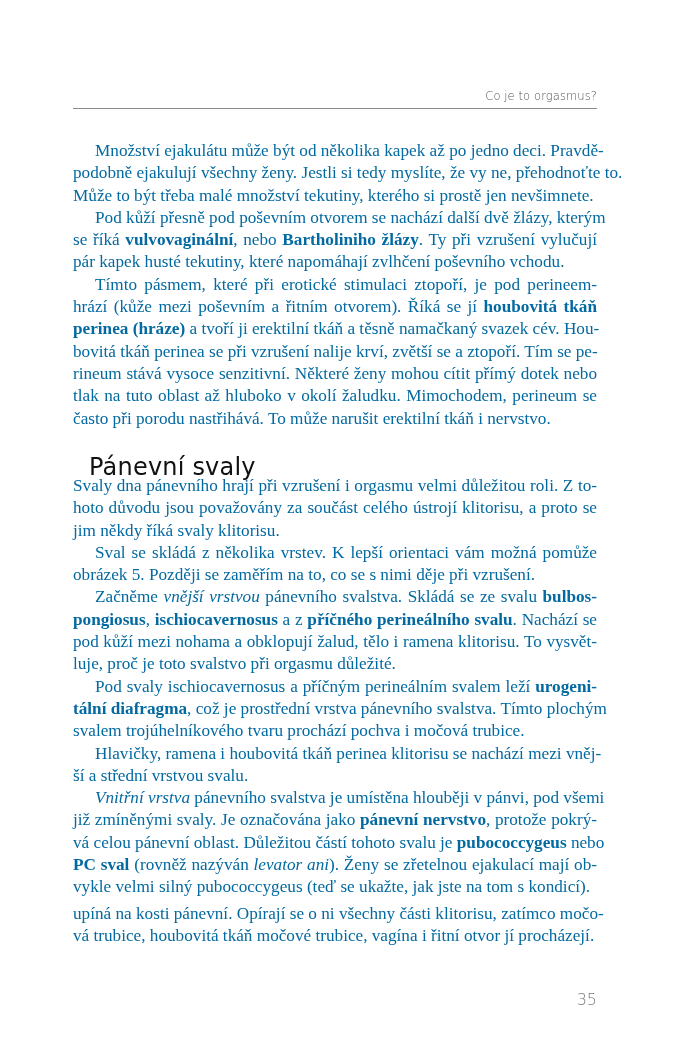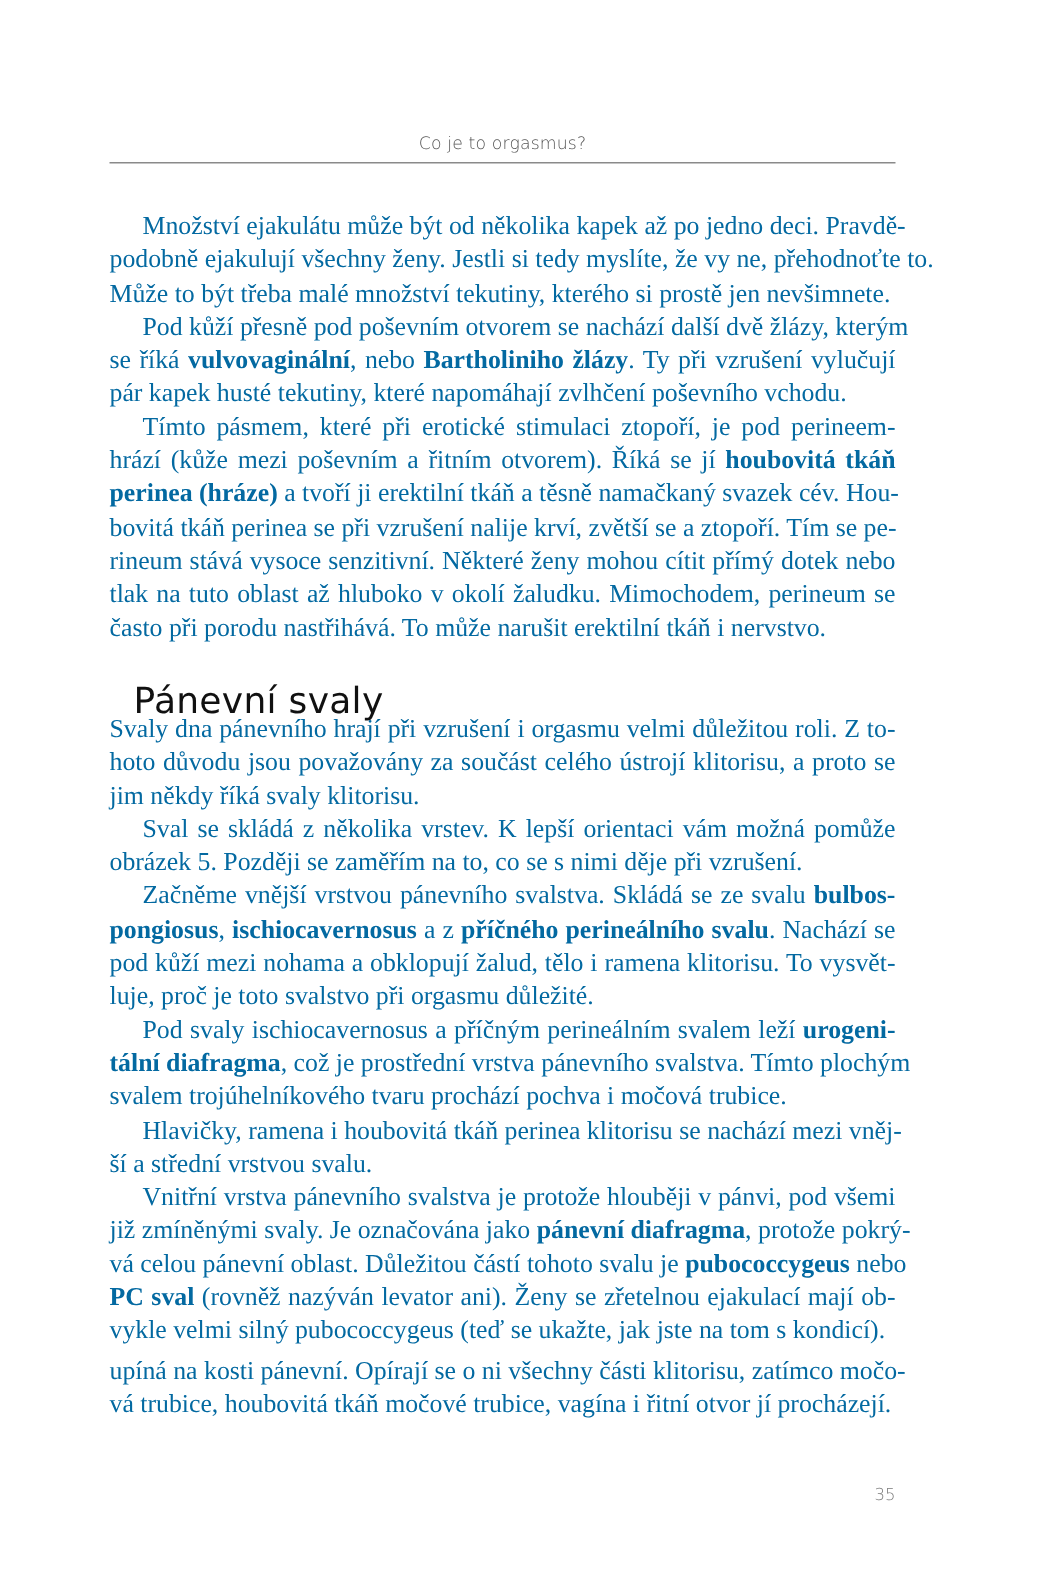--- a/index.html
+++ b/index.html
@@ -19,21 +19,21 @@
     width: 700px; height: 1063px;
     background: #ffffff;
   }
   .running-head {
     position: absolute;
     left: 73px;
     top: 86px;
     width: 524px;
     height: 22px;
     border-bottom: 1.5px solid #8a8a8a;
-    text-align: center;
+    text-align: right;
   }
   .running-head span {
     font-family: "DejaVu Sans", sans-serif;
     font-size: 11.5px;
     color: #555555;
     letter-spacing: 0.1px;
     line-height: 18px;
     font-weight: 300;
   }
   .body-block {
@@ -49,40 +49,40 @@
     display: block;
     height: 22.3px;
     line-height: 22.3px;
     white-space: nowrap;
     text-align: justify;
     text-align-last: justify;
   }
   .line.last { text-align-last: left; }
   .line.indent { padding-left: 22px; }
   .b { font-weight: bold; }
-  .i { }
+  .i { font-style: italic; }
   .section-heading {
     position: absolute;
     left: 73px;
     top: 437px;
     font-family: "DejaVu Sans", sans-serif;
     font-size: 24px;
     font-weight: normal;
     color: #111111;
     margin: 16px;
     letter-spacing: 0.2px;
   }
   .page-number {
     position: absolute;
     left: 560px;
     width: 37px;
     top: 990px;
     text-align: right;
     font-family: "DejaVu Sans", sans-serif;
-    font-size: 11px;
+    font-size: 16px;
     color: #7a7a7a;
     font-weight: 300;
   }
 </style>
 </head>
 <body>
 
 <div class="page">
 
   <div class="running-head">
@@ -132,22 +132,22 @@
       <div class="para">
         <span class="line indent"><span>Pod svaly ischiocavernosus a příčným perineálním svalem leží </span><span class="b">urogeni-</span></span>
         <span class="line"><span class="b">tální diafragma</span><span>, což je prostřední vrstva pánevního svalstva. Tímto plochým</span></span>
         <span class="line last"><span>svalem trojúhelníkového tvaru prochází pochva i močová trubice.</span></span>
       </div>
       <div class="para">
         <span class="line indent"><span>Hlavičky, ramena i houbovitá tkáň perinea klitorisu se nachází mezi vněj-</span></span>
         <span class="line last"><span>ší a střední vrstvou svalu.</span></span>
       </div>
       <div class="para">
-        <span class="line indent"><span class="i">Vnitřní vrstva</span><span> pánevního svalstva je protože hlouběji v pánvi, pod všemi</span></span>
-        <span class="line"><span>již zmíněnými svaly. Je označována jako </span><span class="b">pánevní diafragma</span><span>, protože pokrý-</span></span>
+        <span class="line indent"><span class="i">Vnitřní vrstva</span><span> pánevního svalstva je umístěna hlouběji v pánvi, pod všemi</span></span>
+        <span class="line"><span>již zmíněnými svaly. Je označována jako </span><span class="b">pánevní nervstvo</span><span>, protože pokrý-</span></span>
         <span class="line"><span>vá celou pánevní oblast. Důležitou částí tohoto svalu je </span><span class="b">pubococcygeus</span><span> nebo</span></span>
         <span class="line"><span class="b">PC sval</span><span> (rovněž nazýván </span><span class="i">levator ani</span><span>). Ženy se zřetelnou ejakulací mají ob-</span></span>
         <span class="line last"><span>vykle velmi silný pubococcygeus (teď se ukažte, jak jste na tom s kondicí).</span></span>
       </div>
       <div class="para" style="margin-top: 4px;">
         <span class="line"><span>upíná na kosti pánevní. Opírají se o ni všechny části klitorisu, zatímco močo-</span></span>
         <span class="line last"><span>vá trubice, houbovitá tkáň močové trubice, vagína i řitní otvor jí procházejí.</span></span>
       </div>
     </div>
 

